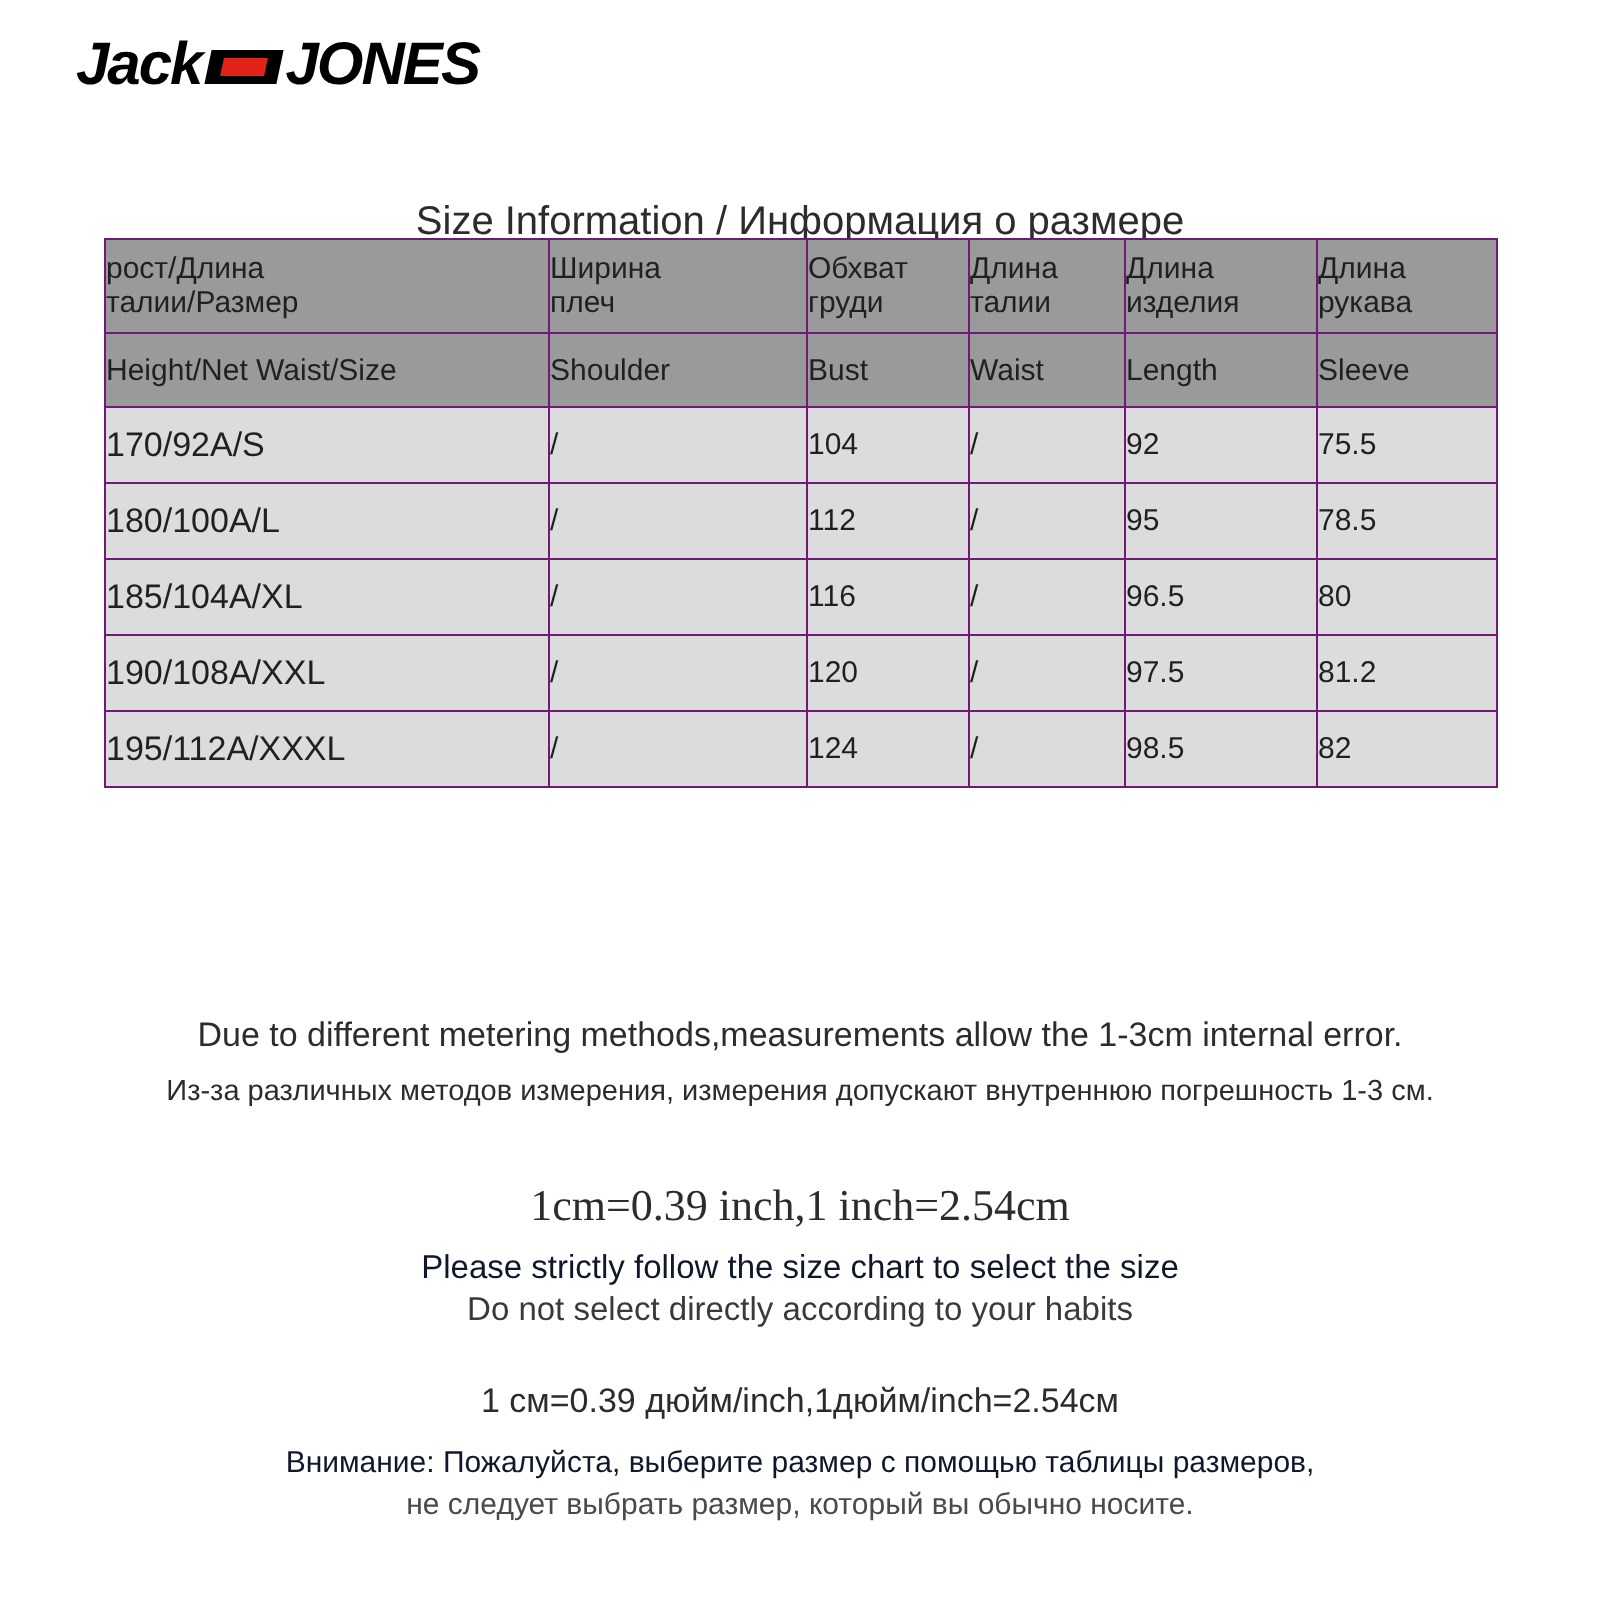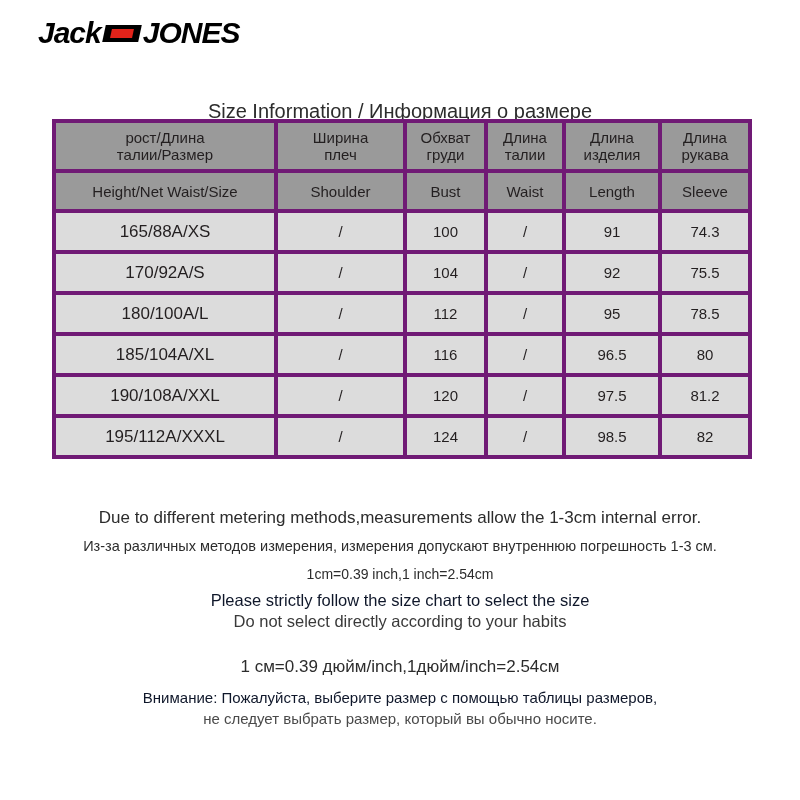--- a/index.html
+++ b/index.html
@@ -82,22 +82,21 @@
     left: 52px;
     top: 119px;
     width: 696px;
   }
   table.size-table {
     border-collapse: collapse;
     width: 696px;
     table-layout: fixed;
   }
   table.size-table td {
-    border: 4px solid #701a75;
-    text-align: center;
+    border: 1px solid #701a75;
     vertical-align: middle;
     font-size: 15px;
     color: #231f20;
     padding: 0;
   }
   .hdr-row td {
     background: #9a9a9a;
     color: #ffffff;
     height: 34px;
     line-height: 17px;
@@ -143,23 +142,24 @@
     font-size: 17px;
     color: #2c2c2c;
     margin-top: 8px;
   }
   .note-ru-1 {
     font-size: 14.5px;
     color: #2c2c2c;
     margin-top: 10px;
   }
   .note-conv-en {
-    font-size: 14px;
-    color: #2c2c2c;
-    margin-top: 12px;
+    font-size: 22px;
+    color: #2c2c2c;
+    margin-top: 36px;
+    font-family: Liberation Serif, serif;
   }
   .note-en-2 {
     font-size: 16.5px;
     color: #0f172a;
     margin-top: 9px;
   }
   .note-en-3 {
     font-size: 16.5px;
     color: #3a3a3a;
     margin-top: 2px;
@@ -217,28 +217,20 @@
         <tr class="hdr-row row2">
           <td>Height/Net  Waist/Size</td>
           <td>Shoulder</td>
           <td>Bust</td>
           <td>Waist</td>
           <td>Length</td>
           <td>Sleeve</td>
         </tr>
 
         <tr class="body-row">
-          <td class="first">165/88A/XS</td>
-          <td class="slash">/</td>
-          <td>100</td>
-          <td class="slash">/</td>
-          <td>91</td>
-          <td>74.3</td>
-        </tr>
-        <tr class="body-row">
           <td class="first">170/92A/S</td>
           <td class="slash">/</td>
           <td>104</td>
           <td class="slash">/</td>
           <td>92</td>
           <td>75.5</td>
         </tr>
         <tr class="body-row">
           <td class="first">180/100A/L</td>
           <td class="slash">/</td>

